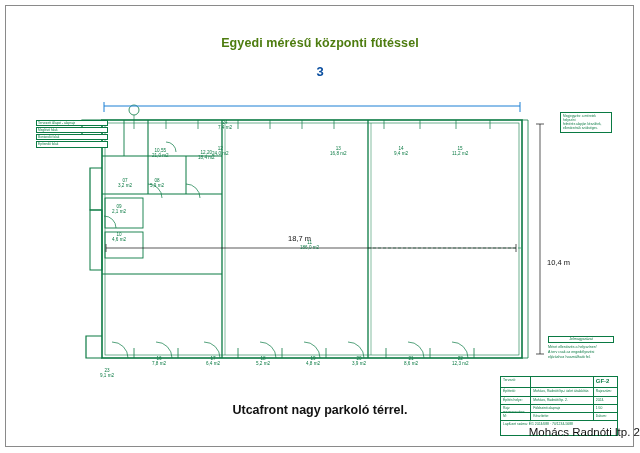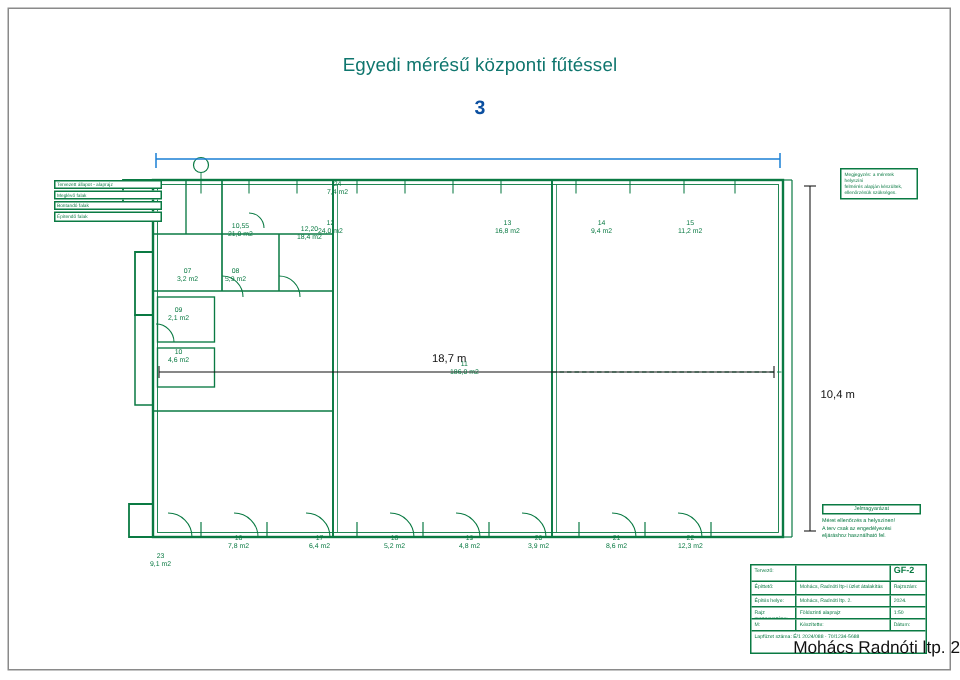--- a/index.html
+++ b/index.html
@@ -26,22 +26,22 @@
     border: 1px solid #8a8a8a;
     box-sizing: border-box;
   }
   .title-top {
     position: absolute;
     left: 0;
     top: 36px;
     width: 640px;
     text-align: center;
     font-size: 12.5px;
-    font-weight: normal;
-    color: #0f766e;
+    font-weight: bold;
+    color: #4d7c0f;
     letter-spacing: 0.1px;
   }
   .unit-number {
     position: absolute;
     left: 0;
     top: 64px;
     width: 640px;
     text-align: center;
     font-size: 13px;
     font-weight: bold;
@@ -396,15 +396,16 @@
     <div class="tb-row tb-h5">
       <div class="tb-cell tb-w-label">M:</div>
       <div class="tb-cell tb-w-main">Készítette:</div>
       <div class="tb-cell tb-w-right">Dátum:</div>
     </div>
     <div class="tb-row tb-h6">
       <div class="tb-cell tb-w-full">Lapfüzet száma: É/1 2024/088 · 70/1234-5688</div>
     </div>
   </div>
 
+  <div class="caption-bottom-1">Utcafront nagy parkoló térrel.</div>
   <div class="caption-bottom-2">Mohács Radnóti ltp. 2</div>
 
 </div>
 
 </body></html>

